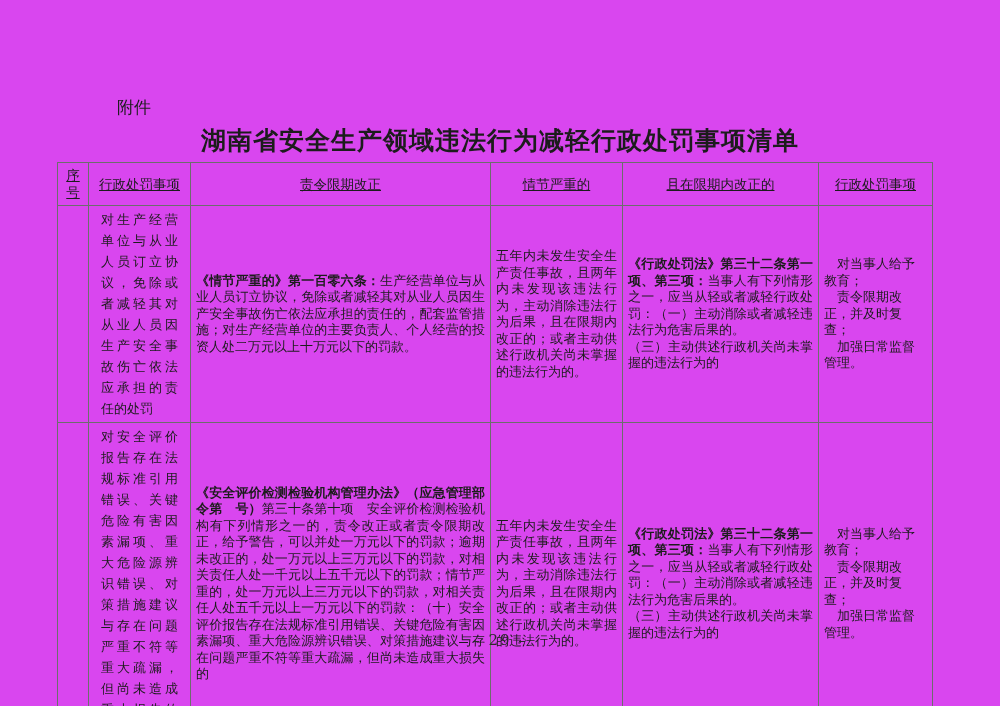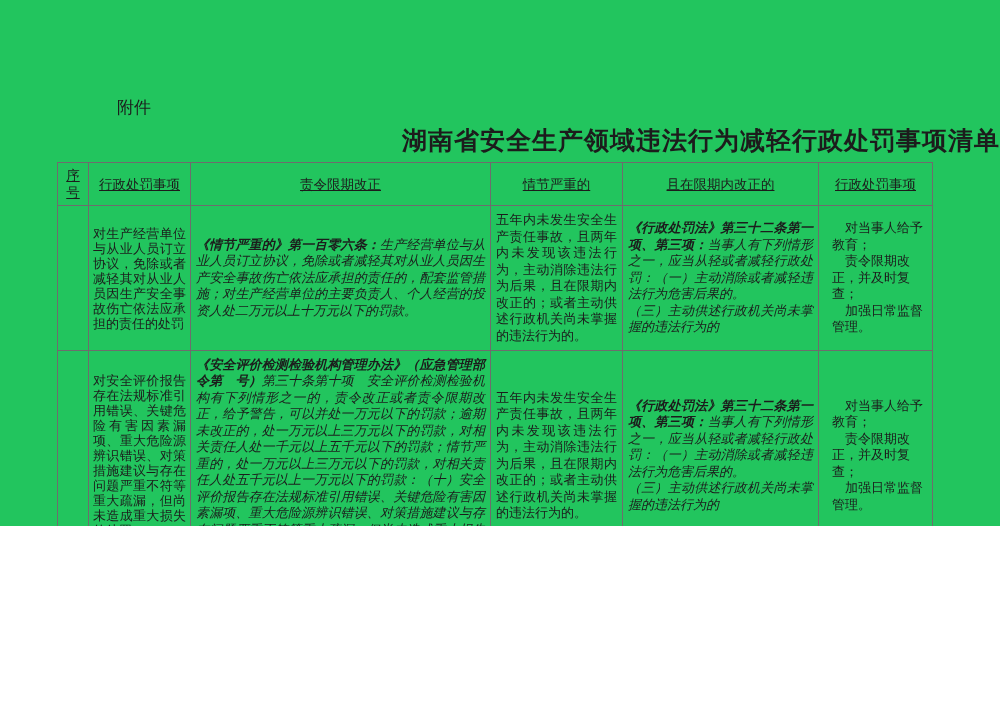--- a/index.html
+++ b/index.html
@@ -1,53 +1,53 @@
 <!DOCTYPE html>
 <html><head>
 <meta charset="utf-8">
 <style>
   html,body { margin:0; padding:0; background:#ffffff; }
   .page {
-    position:relative; width:1000px; height:526px; background:#22c55e;
+    position:relative; width:1000px; height:706px; background:#d946ef;
     font-family:"DejaVu Serif","Liberation Serif",serif; color:#1c1c1c;
     overflow:hidden;
   }
   .attachment {
     position:absolute; left:117px; top:96px;
     font-family:"Liberation Sans","DejaVu Sans",sans-serif;
     font-size:17px; font-weight:500;
   }
   .doc-title {
     position:absolute; left:0; right:0; top:124px; margin:0;
-    text-align:right; font-size:25px; font-weight:bold; letter-spacing:1px;
+    text-align:center; font-size:25px; font-weight:bold; letter-spacing:1px;
     font-family:"DejaVu Serif","Liberation Serif",serif;
   }
   table.penalty {
     position:absolute; left:57px; top:162px; width:875px;
     border-collapse:collapse; table-layout:fixed;
   }
   .penalty th, .penalty td {
     border:1px solid #6d6d6d; padding:3px 5px; font-size:13px;
     vertical-align:middle; box-sizing:border-box;
   }
   .penalty thead tr { height:43px;text-decoration:underline; }
   .penalty th {
     font-family:"Liberation Sans","DejaVu Sans",sans-serif;
     font-weight:500; font-size:13.5px; text-align:center; padding:2px;
     line-height:17px;
   }
   .penalty tr.row-1 { height:145px; }
   .penalty tr.row-2 { height:210px; }
   .penalty td { line-height:16.5px; text-align:justify; }
-  .penalty td.cell-item { line-height:15px; padding:3px 4px;margin-left:16px; }
+  .penalty td.cell-item { line-height:21px; padding:3px 12px;margin-left:16px; }
   .penalty td.cell-seq { text-align:center; }
-  .penalty td p { margin:0;font-style:italic; }
+  .penalty td p { margin:0; }
   .prewrap { white-space:pre-wrap; }
   td.cell-measures { text-align:left; }
-  td.cell-measures div { text-indent:1em;margin-left:8px; }
+  td.cell-measures div { text-indent:1em; }
   .page-footer {
     position:absolute; left:0; right:0; top:631px; text-align:center;
     font-size:15px; color:#2a2a2a; letter-spacing:2px;
   }
 </style>
 </head>
 <body>
 
 <div class="page">
 

